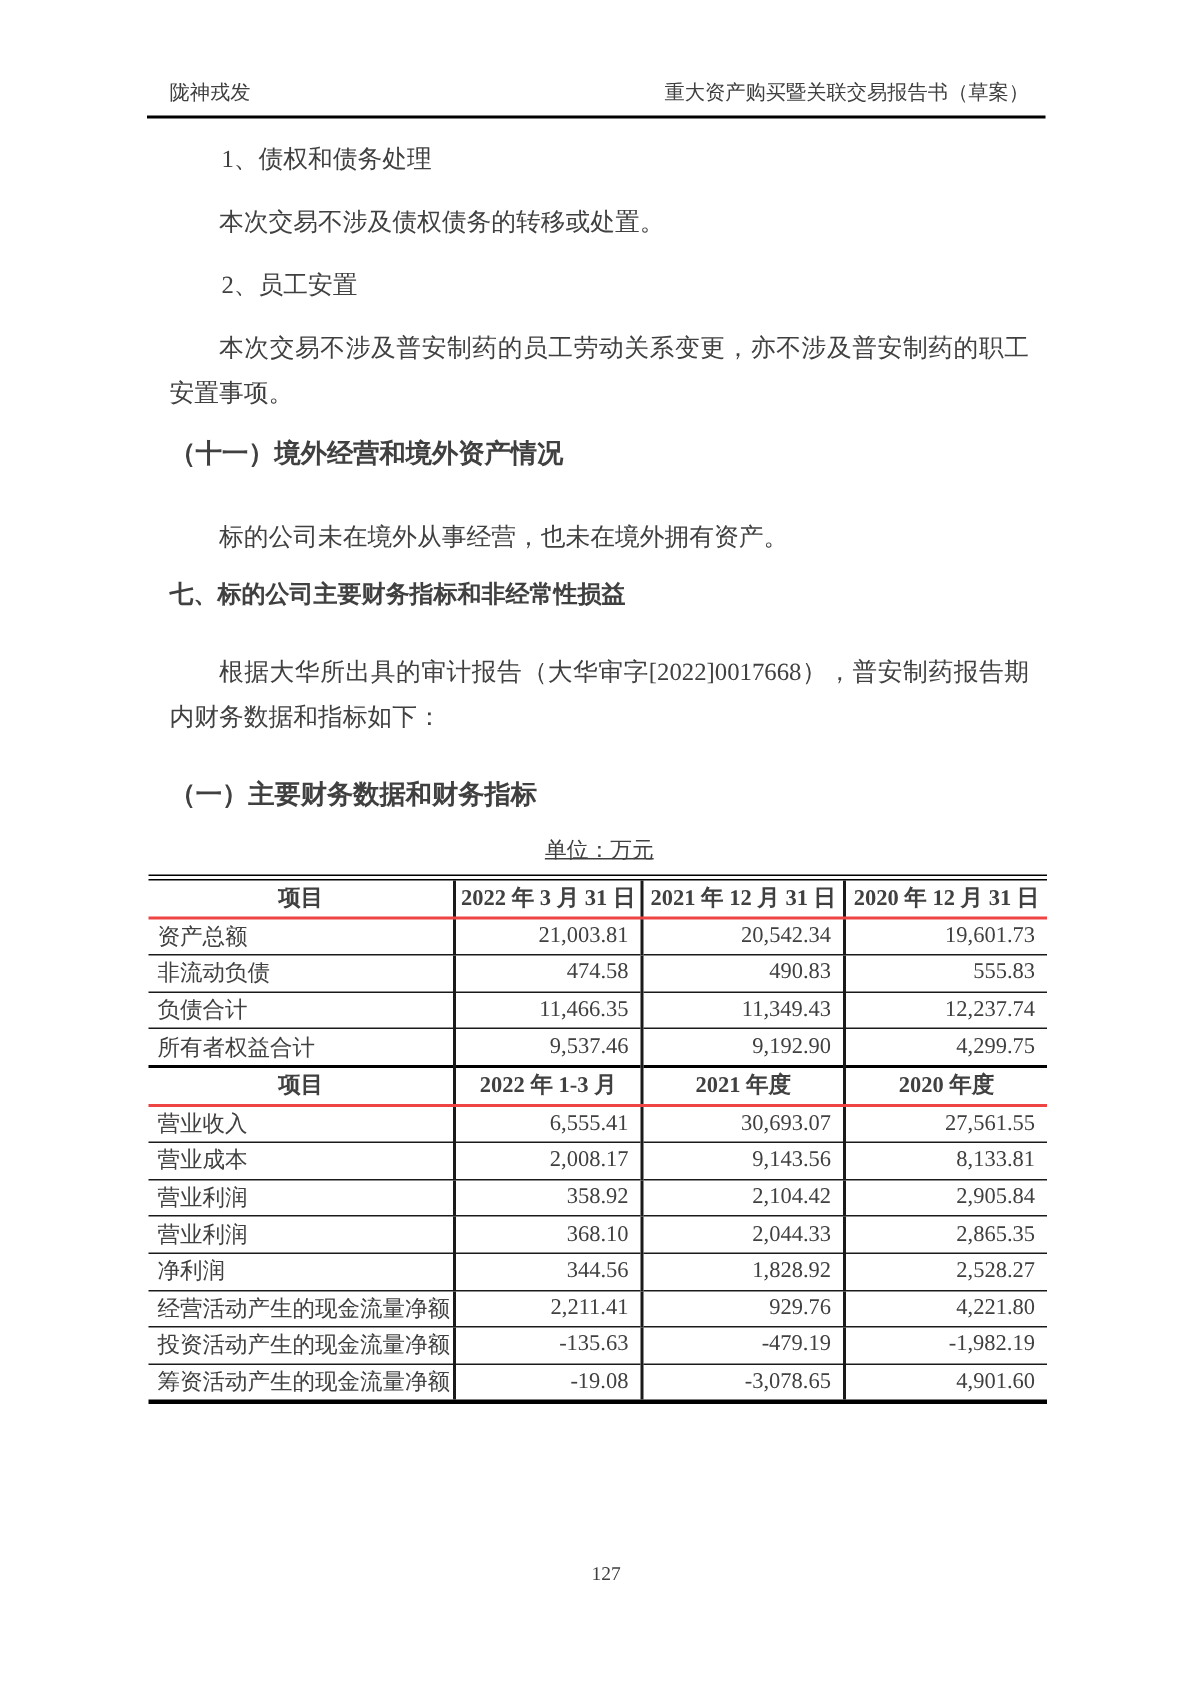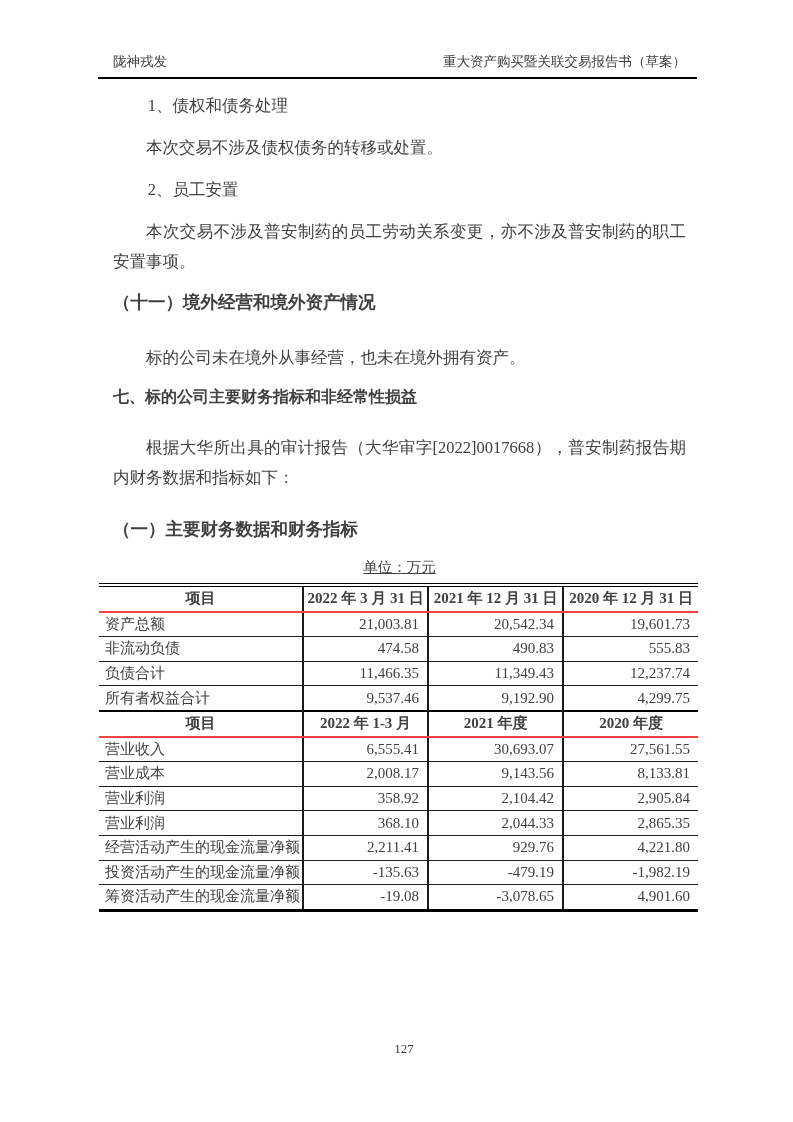--- a/index.html
+++ b/index.html
@@ -169,20 +169,26 @@
           <td class="num">2,104.42</td>
           <td class="num">2,905.84</td>
         </tr>
         <tr>
           <td class="label">营业利润</td>
           <td class="num">368.10</td>
           <td class="num">2,044.33</td>
           <td class="num">2,865.35</td>
         </tr>
         <tr>
+          <td class="label">净利润</td>
+          <td class="num">344.56</td>
+          <td class="num">1,828.92</td>
+          <td class="num">2,528.27</td>
+        </tr>
+        <tr>
           <td class="label">经营活动产生的现金流量净额</td>
           <td class="num">2,211.41</td>
           <td class="num">929.76</td>
           <td class="num">4,221.80</td>
         </tr>
         <tr>
           <td class="label">投资活动产生的现金流量净额</td>
           <td class="num">-135.63</td>
           <td class="num">-479.19</td>
           <td class="num">-1,982.19</td>

